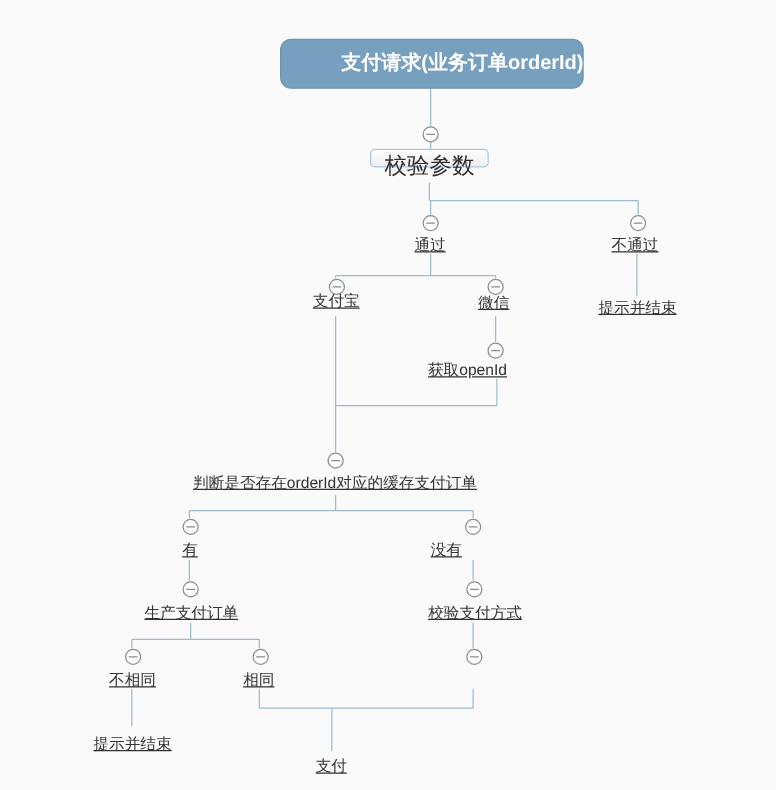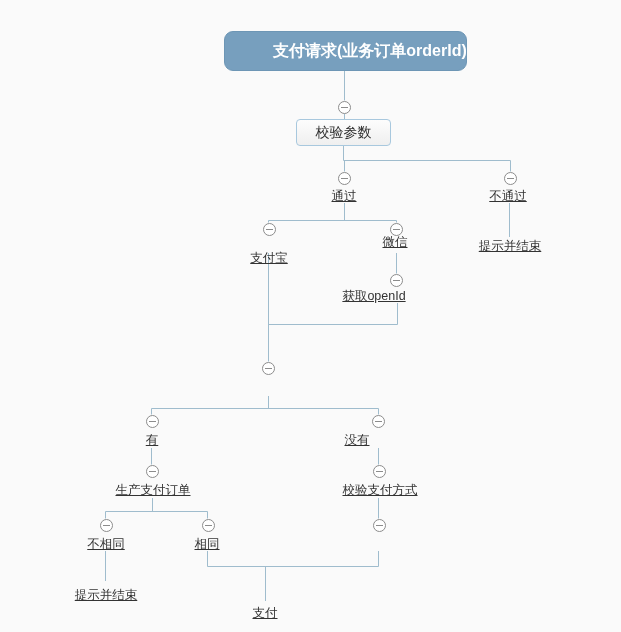--- a/index.html
+++ b/index.html
@@ -32,27 +32,27 @@
     font-size: 16px;
     font-weight: bold;
     line-height: 38px;
     text-align: center;
     white-space: nowrap;
     padding-left: 48px;
   }
   .box-node {
     position: absolute;
     left: 296px; top: 119px;
-    width: 95px; height: 27px;
+    width: 95px; height: 15px;
     background: linear-gradient(#fdfdfd, #efefef);
     border: 1px solid #a8c8de;
     border-radius: 4px;
     box-sizing: border-box;
     color: #2e2e2e;
-    font-size: 14px;
+    font-size: 18px;
     line-height: 25px;
     text-align: center;
     white-space: nowrap;
   }
   .label {
     position: absolute;
     transform: translateX(-50%);
     color: #333333;
     font-size: 12.5px;
     line-height: 15px;
@@ -132,24 +132,25 @@
   <div class="collapse" style="left:145.5px; top:414.5px"></div>
   <div class="collapse" style="left:371.5px; top:414.5px"></div>
   <div class="collapse" style="left:145.5px; top:464.5px"></div>
   <div class="collapse" style="left:372.5px; top:464.5px"></div>
   <div class="collapse" style="left:99.5px;  top:518.5px"></div>
   <div class="collapse" style="left:201.5px; top:518.5px"></div>
   <div class="collapse" style="left:372.5px; top:518.5px"></div>
 
   <div class="label" style="left:344px; top:189px">通过</div>
   <div class="label" style="left:508px; top:189px">不通过</div>
-  <div class="label" style="left:269px; top:251px">支付宝</div>
+  <div class="label" style="left:269px; top:234px">支付宝</div>
   <div class="label" style="left:395px; top:235px">微信</div>
   <div class="label" style="left:510px; top:239px">提示并结束</div>
   <div class="label" style="left:374px; top:289px">获取openId</div>
+  <div class="label" style="left:268px; top:379px">判断是否存在orderId对应的缓存支付订单</div>
   <div class="label" style="left:152px; top:433px">有</div>
   <div class="label" style="left:357px; top:433px">没有</div>
   <div class="label" style="left:153px; top:483px">生产支付订单</div>
   <div class="label" style="left:380px; top:483px">校验支付方式</div>
   <div class="label" style="left:106px; top:537px">不相同</div>
   <div class="label" style="left:207px; top:537px">相同</div>
   <div class="label" style="left:106px; top:588px">提示并结束</div>
   <div class="label" style="left:265px; top:606px">支付</div>
 
 </div>

